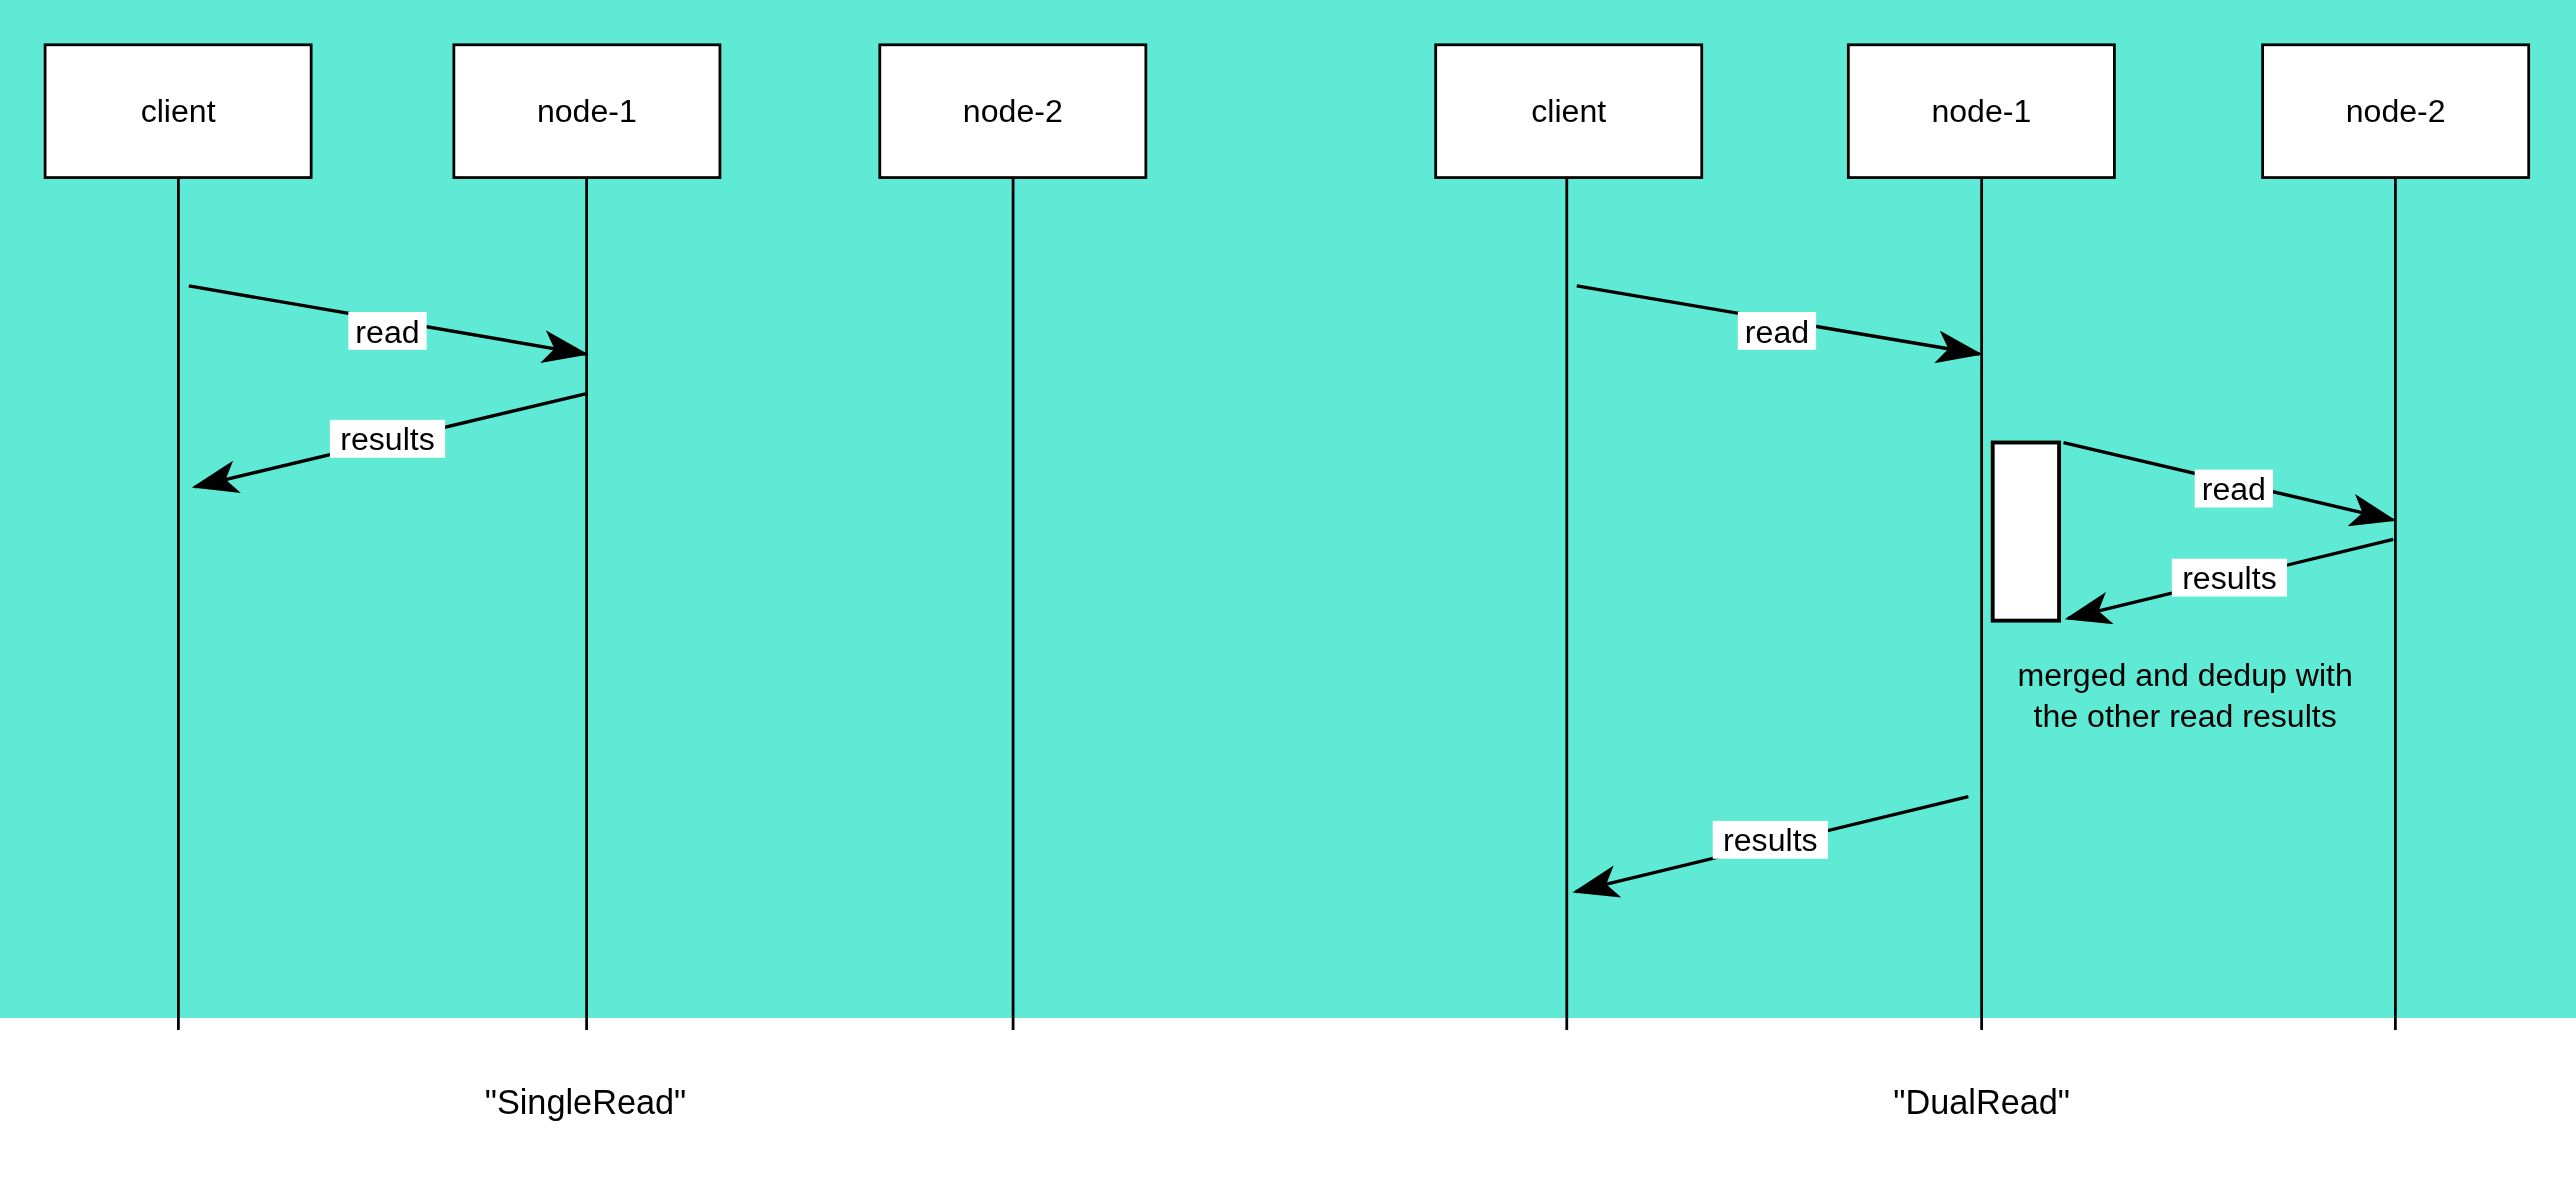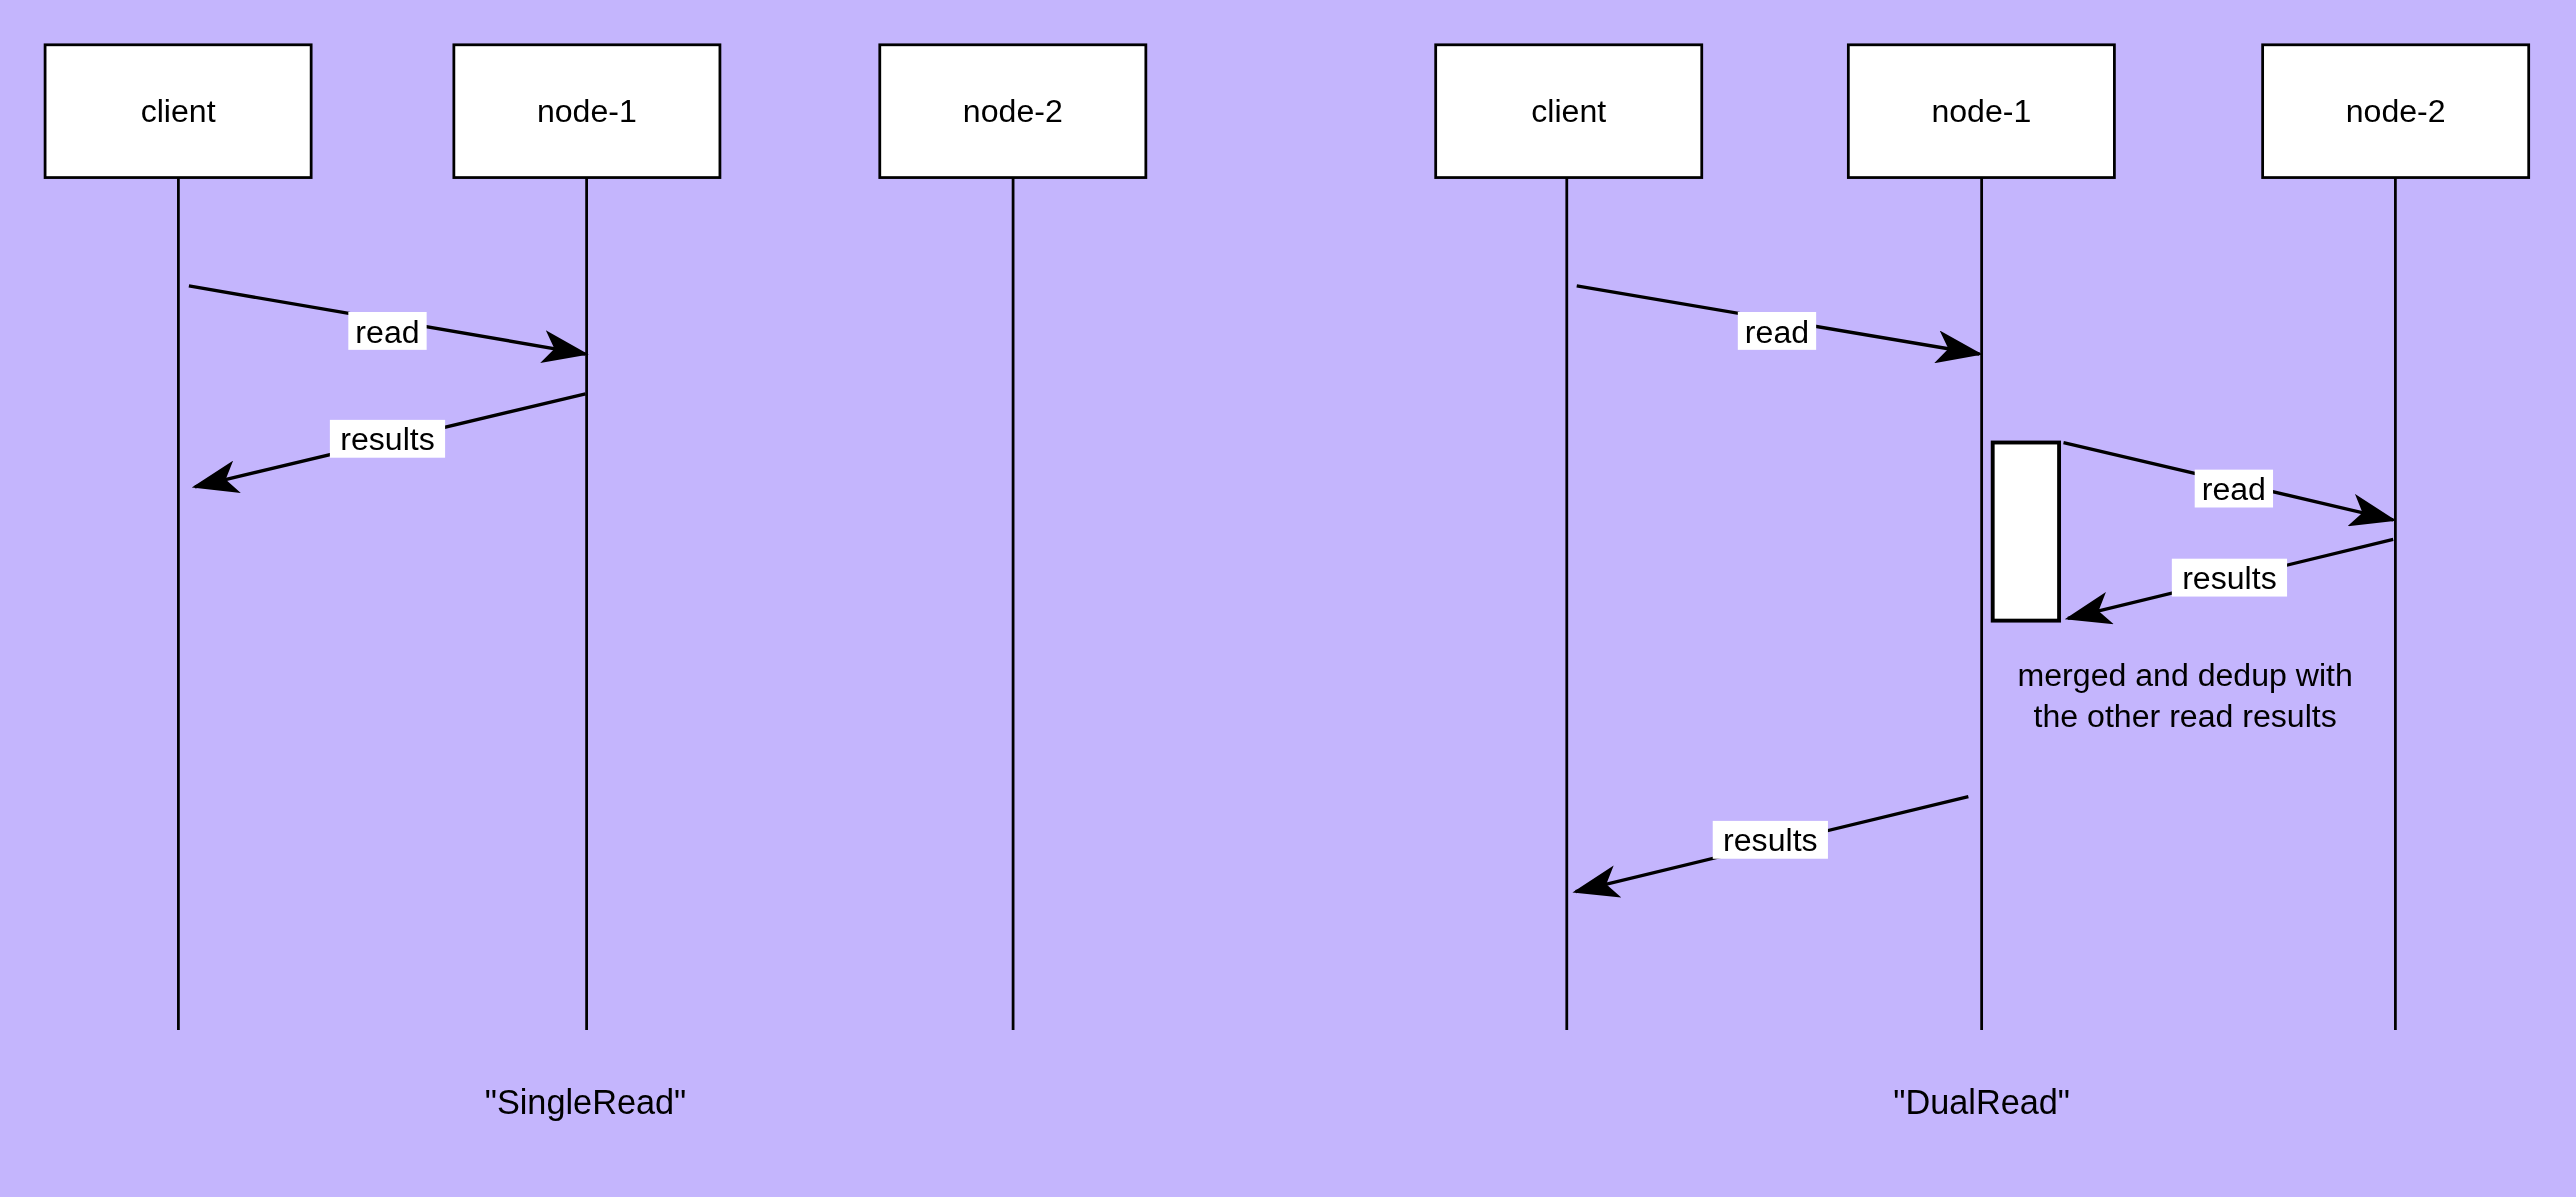--- a/index.html
+++ b/index.html
@@ -9,22 +9,22 @@
   }
   body {
     width: 2576px;
     height: 1197px;
     font-family: "Liberation Sans", sans-serif;
     overflow: hidden;
   }
   #stage {
     position: relative;
     width: 2576px;
-    height: 1197px;
-    background: #c4b5fd;
+    height: 1018px;
+    background: #5eead4;
     text-align: center;
   }
   svg#diagram {
     display: block;
     width: 2576px;
     height: 1197px;
   }
   .participant-box {
     fill: #ffffff;
     stroke: #000000;

